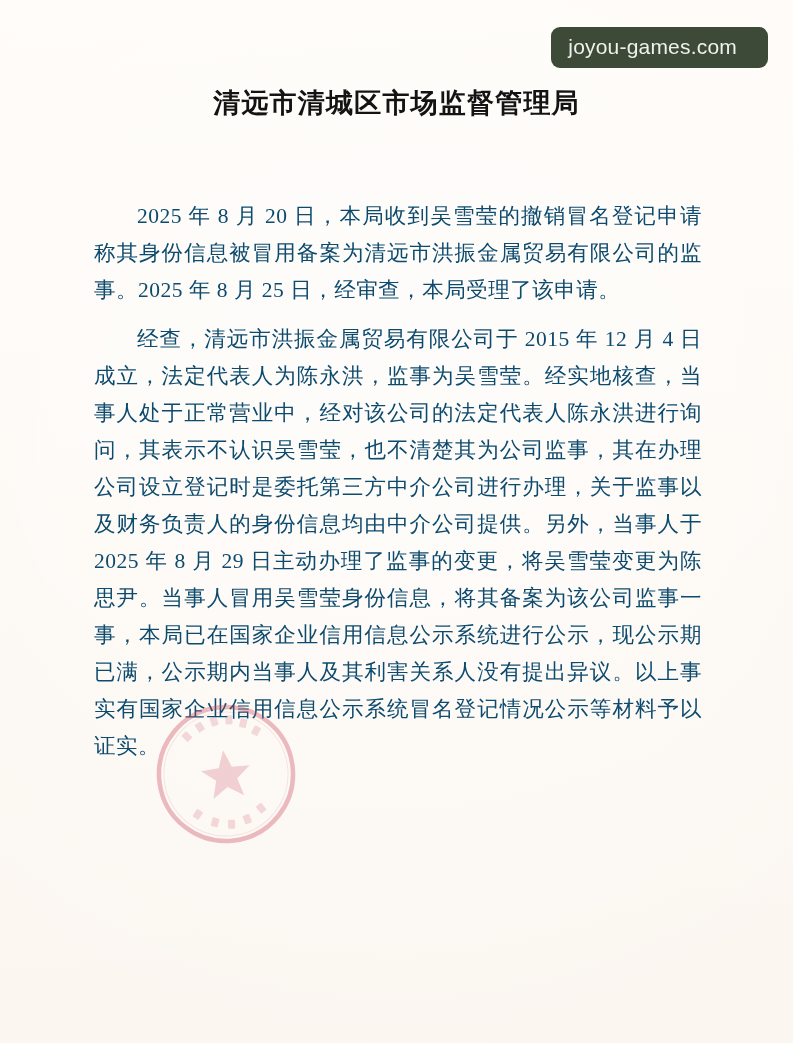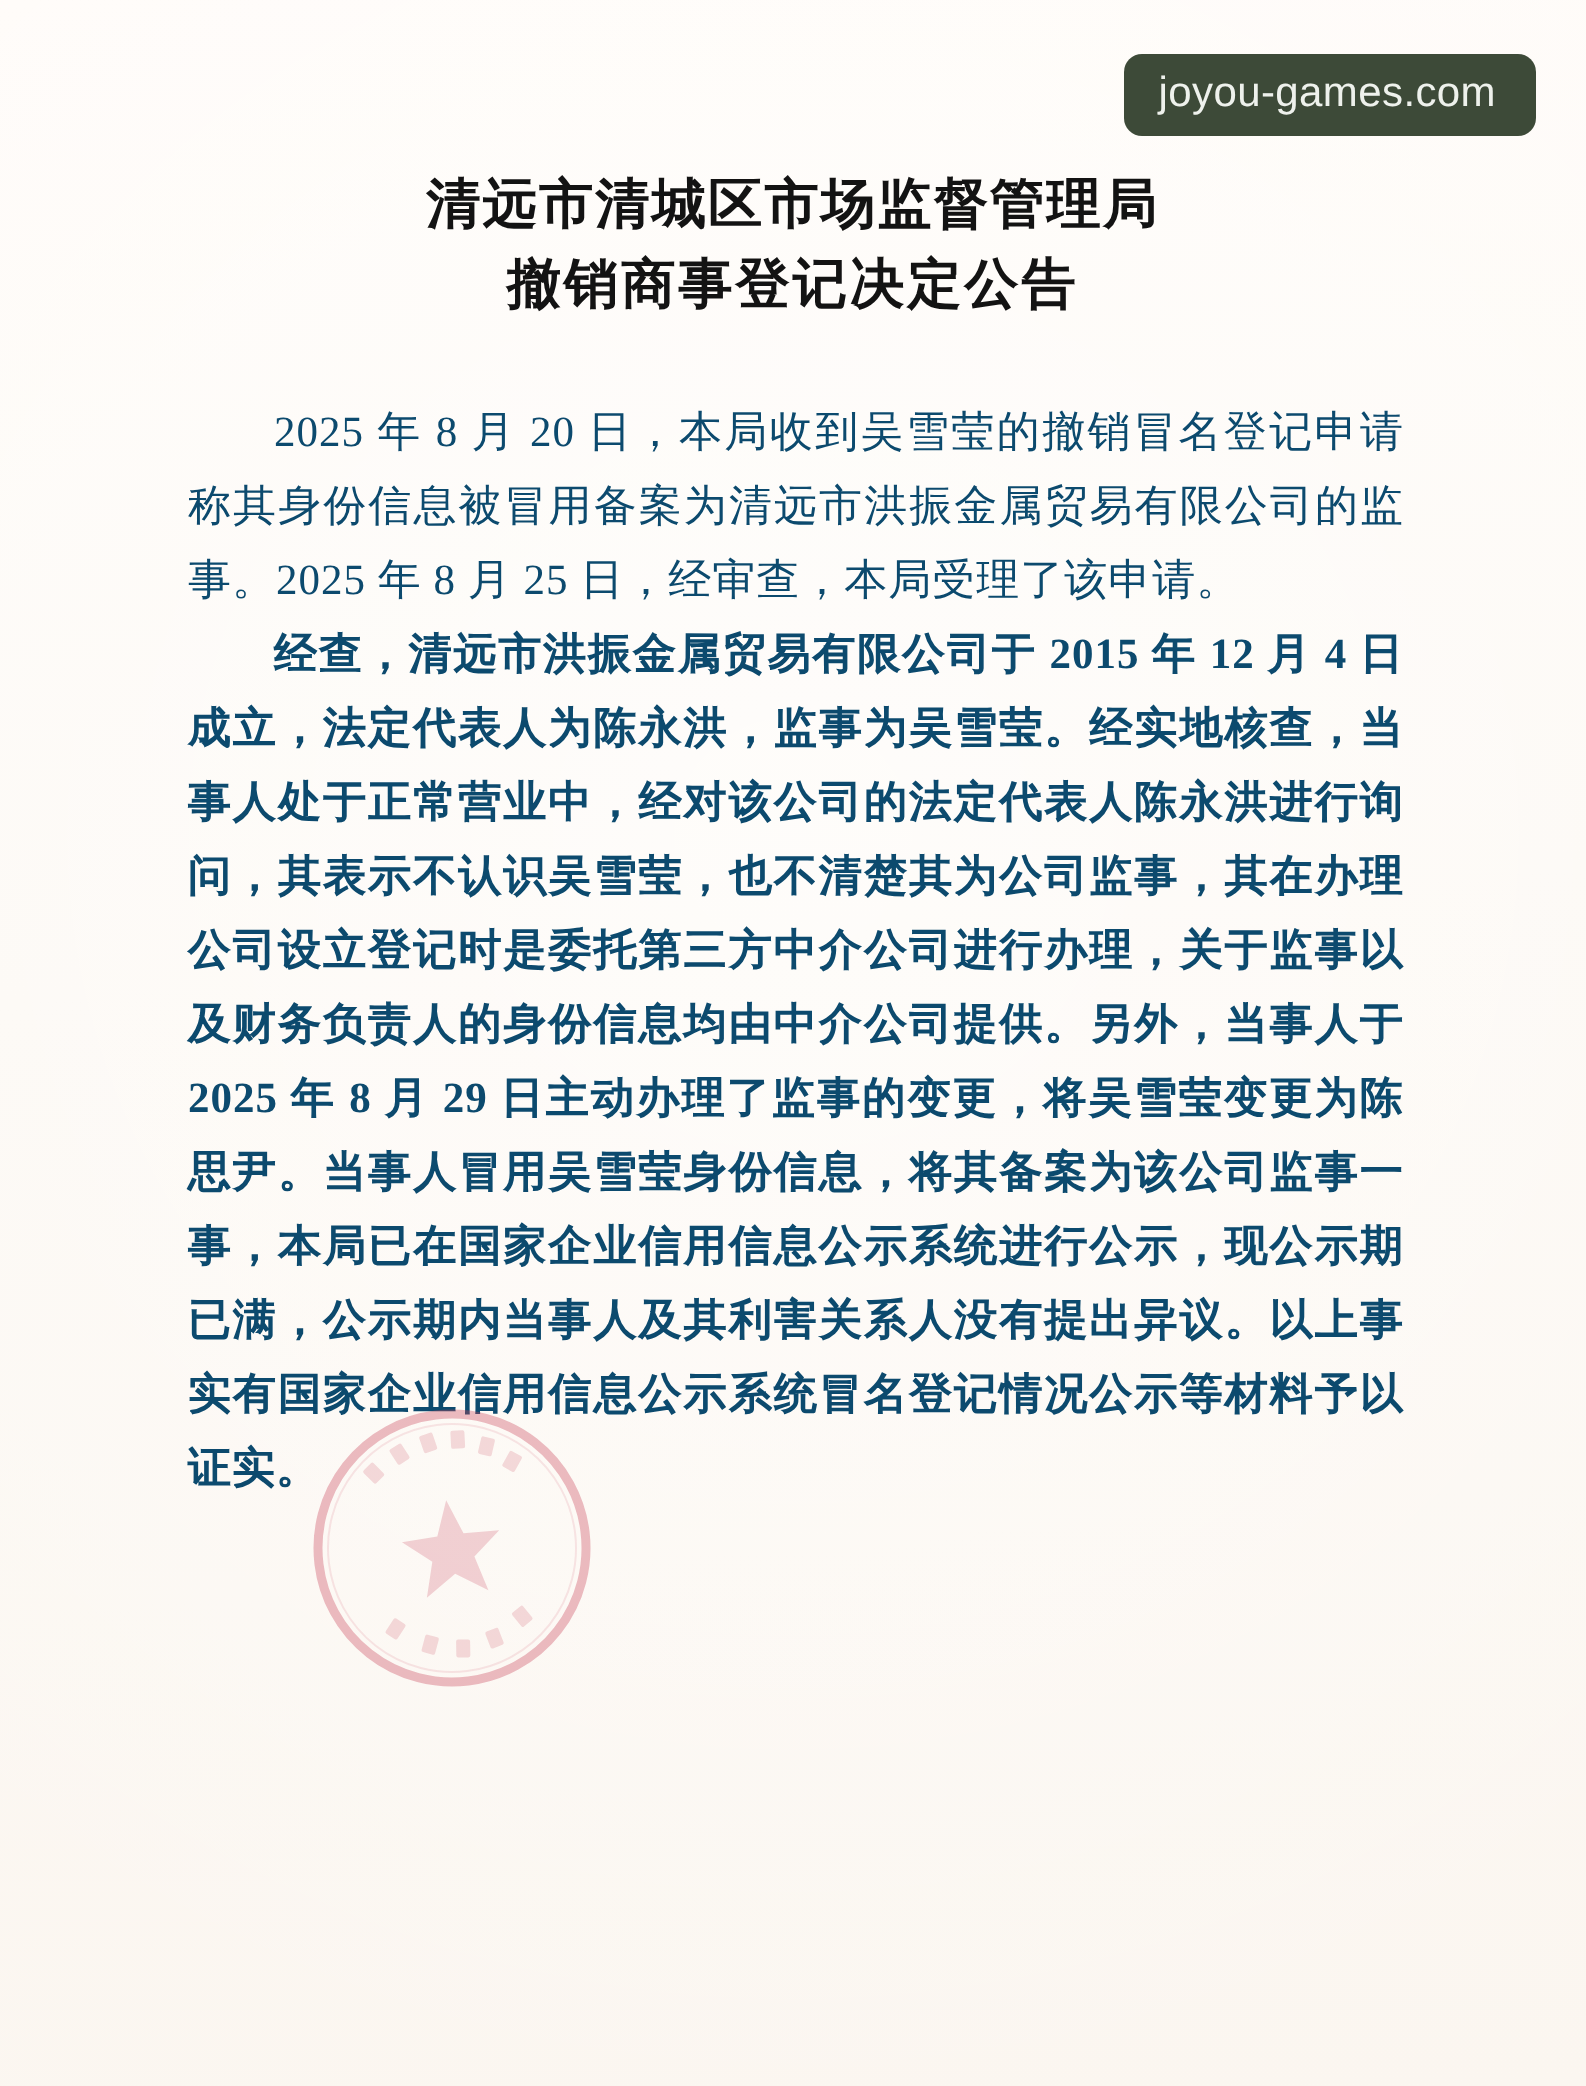--- a/index.html
+++ b/index.html
@@ -37,21 +37,21 @@
   
   .watermark-badge {
     position: absolute;
     top: 27px;
     right: 25px;
     background: #3d4a38;
     color: #eef1ec;
     font-family: "Liberation Sans", "DejaVu Sans", sans-serif;
     font-size: 21px;
     letter-spacing: 0.2px;
-    padding: 9px 20px 11px 17px;
+    padding: 9px 31px 11px 17px;
     border-radius: 9px;
     line-height: 1;
     z-index: 40;
     white-space: nowrap;
   }
 
   
   .doc-title {
     position: absolute;
     top: 83px;
@@ -82,21 +82,21 @@
     font-size: 21.5px;
     line-height: 37px;
     color: #0c4a6e;
     text-align: justify;
     text-justify: inter-character;
     text-indent: 2em;
     margin: 0;
     letter-spacing: 0.5px;
     word-break: break-all;
   }
-  .doc-para + .doc-para { margin-top: 0px; font-weight: bold; }
+  .doc-para + .doc-para { margin-top: 12px; }
 
   
   .seal {
     position: absolute;
     left: 150px;
     top: 698px;
     width: 152px;
     height: 152px;
     z-index: 30;
     pointer-events: none;
@@ -109,21 +109,20 @@
 <body>
 
 <div class="paper-texture"></div>
 
 <div class="page">
 
   <div class="watermark-badge">joyou-games.com</div>
 
   <div class="doc-title">
     <span class="title-line title-line-1">清远市清城区市场监督管理局</span>
-    <span class="title-line title-line-2">撤销商事登记决定公告</span>
   </div>
 
   <div class="doc-body">
     <p class="doc-para">2025 年 8 月 20 日，本局收到吴雪莹的撤销冒名登记申请称其身份信息被冒用备案为清远市洪振金属贸易有限公司的监事。2025 年 8 月 25 日，经审查，本局受理了该申请。</p>
     <p class="doc-para">经查，清远市洪振金属贸易有限公司于 2015 年 12 月 4 日成立，法定代表人为陈永洪，监事为吴雪莹。经实地核查，当事人处于正常营业中，经对该公司的法定代表人陈永洪进行询问，其表示不认识吴雪莹，也不清楚其为公司监事，其在办理公司设立登记时是委托第三方中介公司进行办理，关于监事以及财务负责人的身份信息均由中介公司提供。另外，当事人于 2025 年 8 月 29 日主动办理了监事的变更，将吴雪莹变更为陈思尹。当事人冒用吴雪莹身份信息，将其备案为该公司监事一事，本局已在国家企业信用信息公示系统进行公示，现公示期已满，公示期内当事人及其利害关系人没有提出异议。以上事实有国家企业信用信息公示系统冒名登记情况公示等材料予以证实。</p>
   </div>
 
   <div class="seal">
     <svg viewBox="0 0 152 152" xmlns="http://www.w3.org/2000/svg">
       <g fill="none" stroke="#c9465c" stroke-linecap="round">

